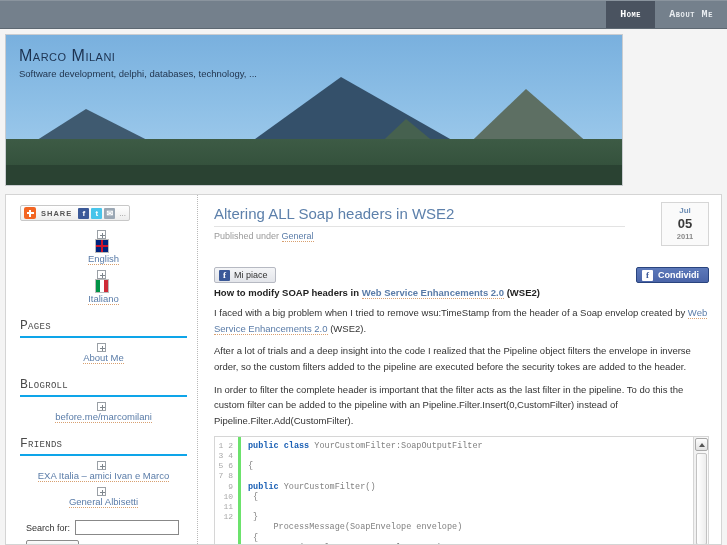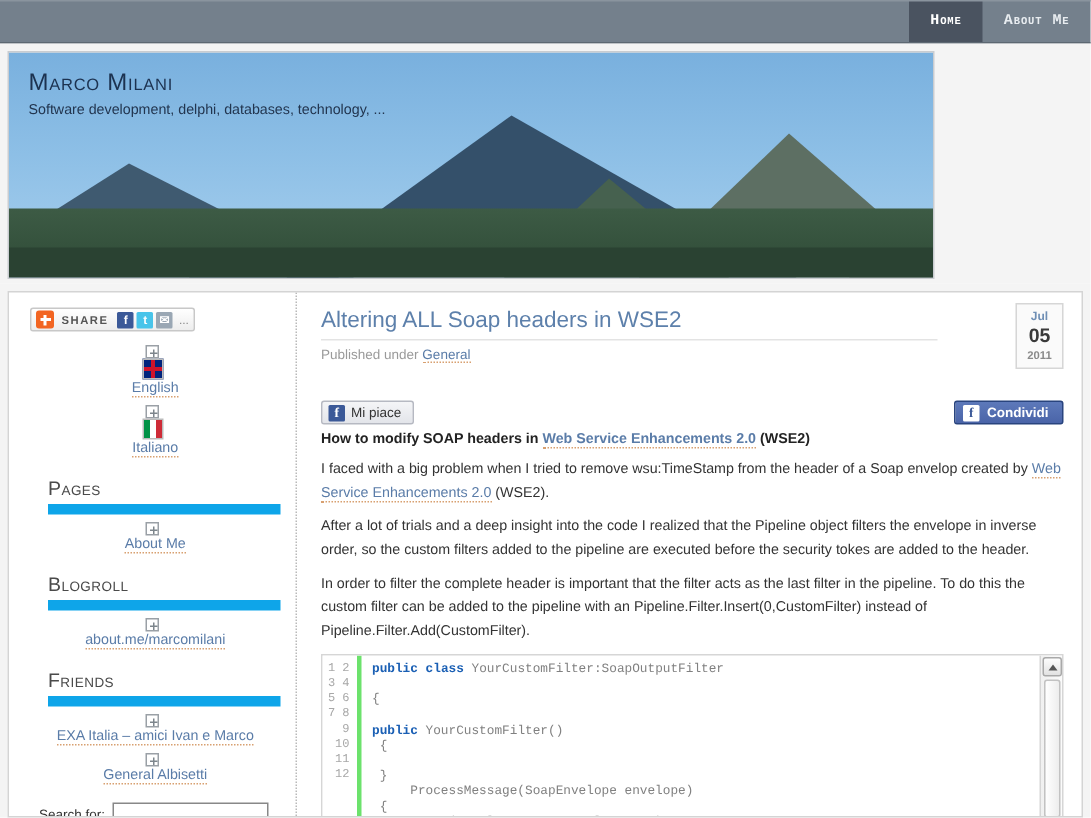--- a/index.html
+++ b/index.html
@@ -143,22 +143,23 @@
     background: linear-gradient(to right, #009246 0 33.3%, #ffffff 33.3% 66.6%, #ce2b37 66.6% 100%);
   }
   a.slink {
     font-size: 9.5px; color: #5a7ca8; text-decoration: none;
     border-bottom: 1px dotted #d8a070;
     white-space: nowrap;
   }
   .wtitle {
     font-size: 13px; font-variant: small-caps; letter-spacing: .3px;
     color: #4a4a4a; font-weight: normal;
-    margin: 13px 0 5px 12px; padding-bottom: 3px;
-    border-bottom: 7px solid #0ea5e9;
+    margin: 13px 0 5px 0; padding-bottom: 3px;
+    border-bottom: 2px solid #0ea5e9;
+    font-family: Liberation Mono, monospace;
   }
   
   #search-wrap { margin-top: 12px; padding-left: 6px; }
   #search-row { display: flex; align-items: center; }
   #search-label { font-size: 9px; color: #333; margin-right: 5px; white-space: nowrap; }
   #search-input {
     width: 104px; height: 15px;
     border: 1px solid #888; background: #fff;
     font-size: 9px; padding: 0 3px;
     font-family: "Liberation Sans", sans-serif;
@@ -184,21 +185,21 @@
     margin: 2px 0 4px 0;
   }
   #post-meta {
     font-size: 9px; color: #9a9a9a;
     border-top: 1px solid #e3e3e3;
     padding-top: 4px; margin: 0;
   }
   #post-meta a { color: #5a7ca8; text-decoration: none; border-bottom: 1px dotted #d8a070; }
   #date-badge {
     position: absolute; top: -3px; right: 0;
-    width: 32px; text-align: center;
+    width: 48px; text-align: center;
     border: 1px solid #d6d6d6; background: #fafafa;
     padding: 3px 0 3px 0;
     line-height: 1.25;
   }
   #date-mon  { font-size: 8px; color: #6f8fb5; font-weight: bold; }
   #date-day  { font-size: 13px; color: #3a3a3a; font-weight: bold; }
   #date-year { font-size: 7.5px; color: #8a8a8a; font-weight: bold; }
 
   
   #social-row {
@@ -336,21 +337,21 @@
 
     <h3 class="wtitle">Pages</h3>
     <div class="lnk-row">
       <span class="bullet"></span>
       <a class="slink" href="#">About Me</a>
     </div>
 
     <h3 class="wtitle">Blogroll</h3>
     <div class="lnk-row">
       <span class="bullet"></span>
-      <a class="slink" href="#">about.me/marcomilani</a>
+      <a class="slink" href="#">before.me/marcomilani</a>
     </div>
 
     <h3 class="wtitle">Friends</h3>
     <div class="lnk-row">
       <span class="bullet"></span>
       <a class="slink" href="#">EXA Italia – amici Ivan e Marco</a>
     </div>
     <div class="lnk-row">
       <span class="bullet"></span>
       <a class="slink" href="#">General Albisetti</a>

